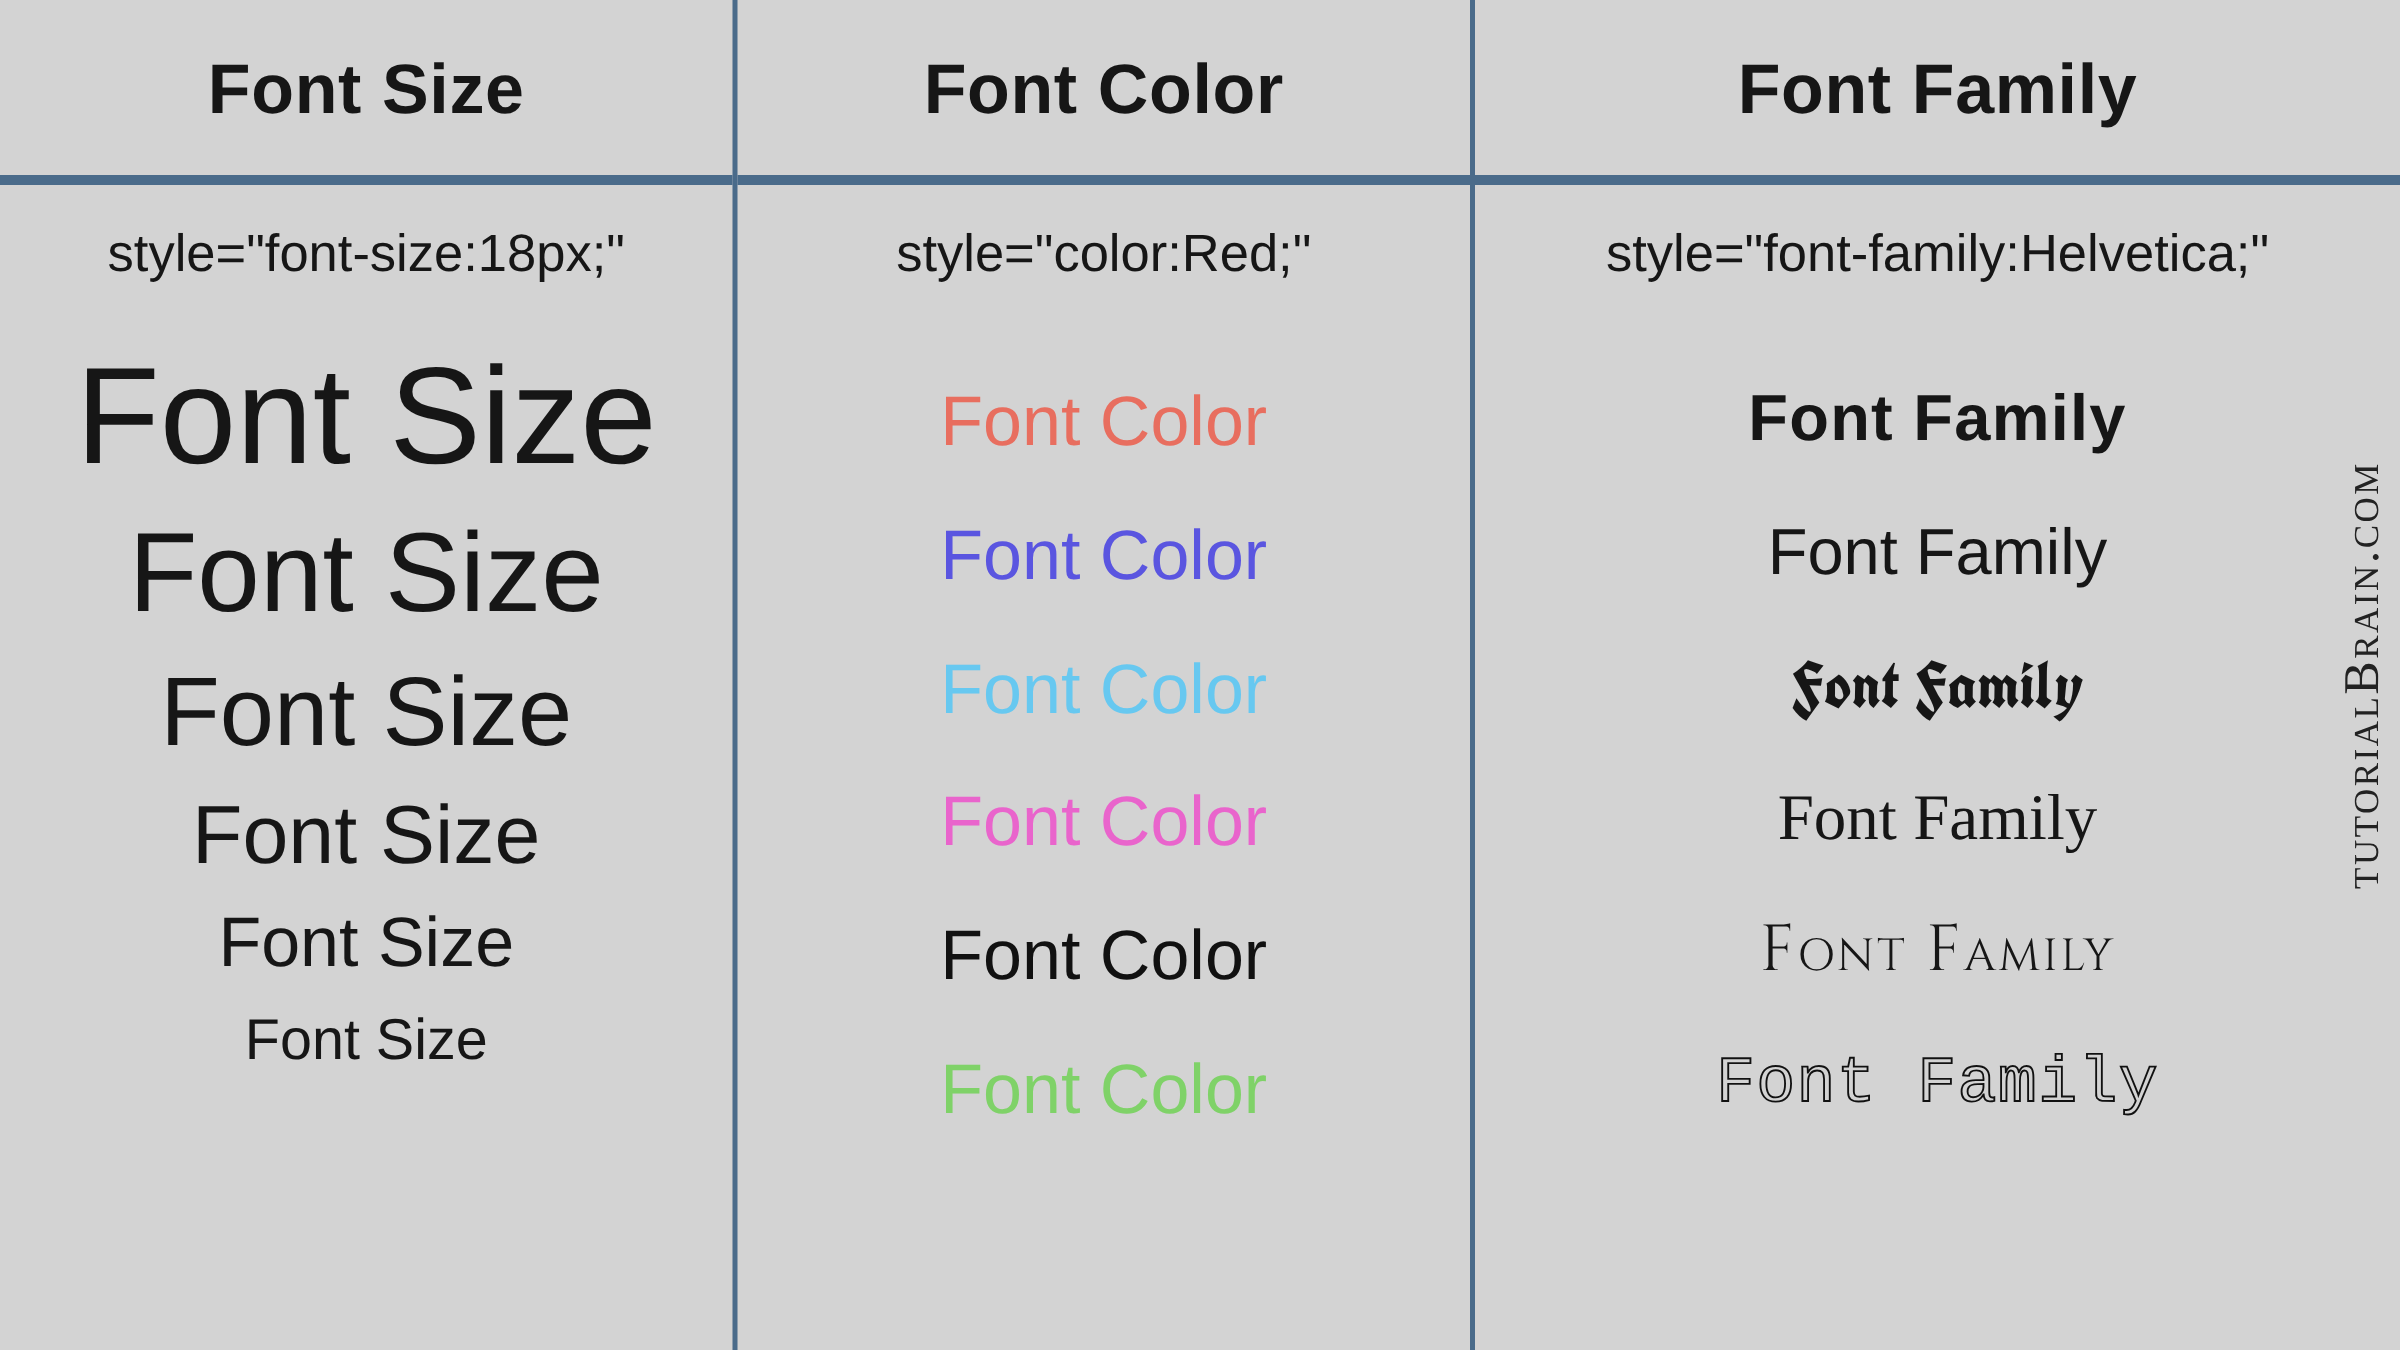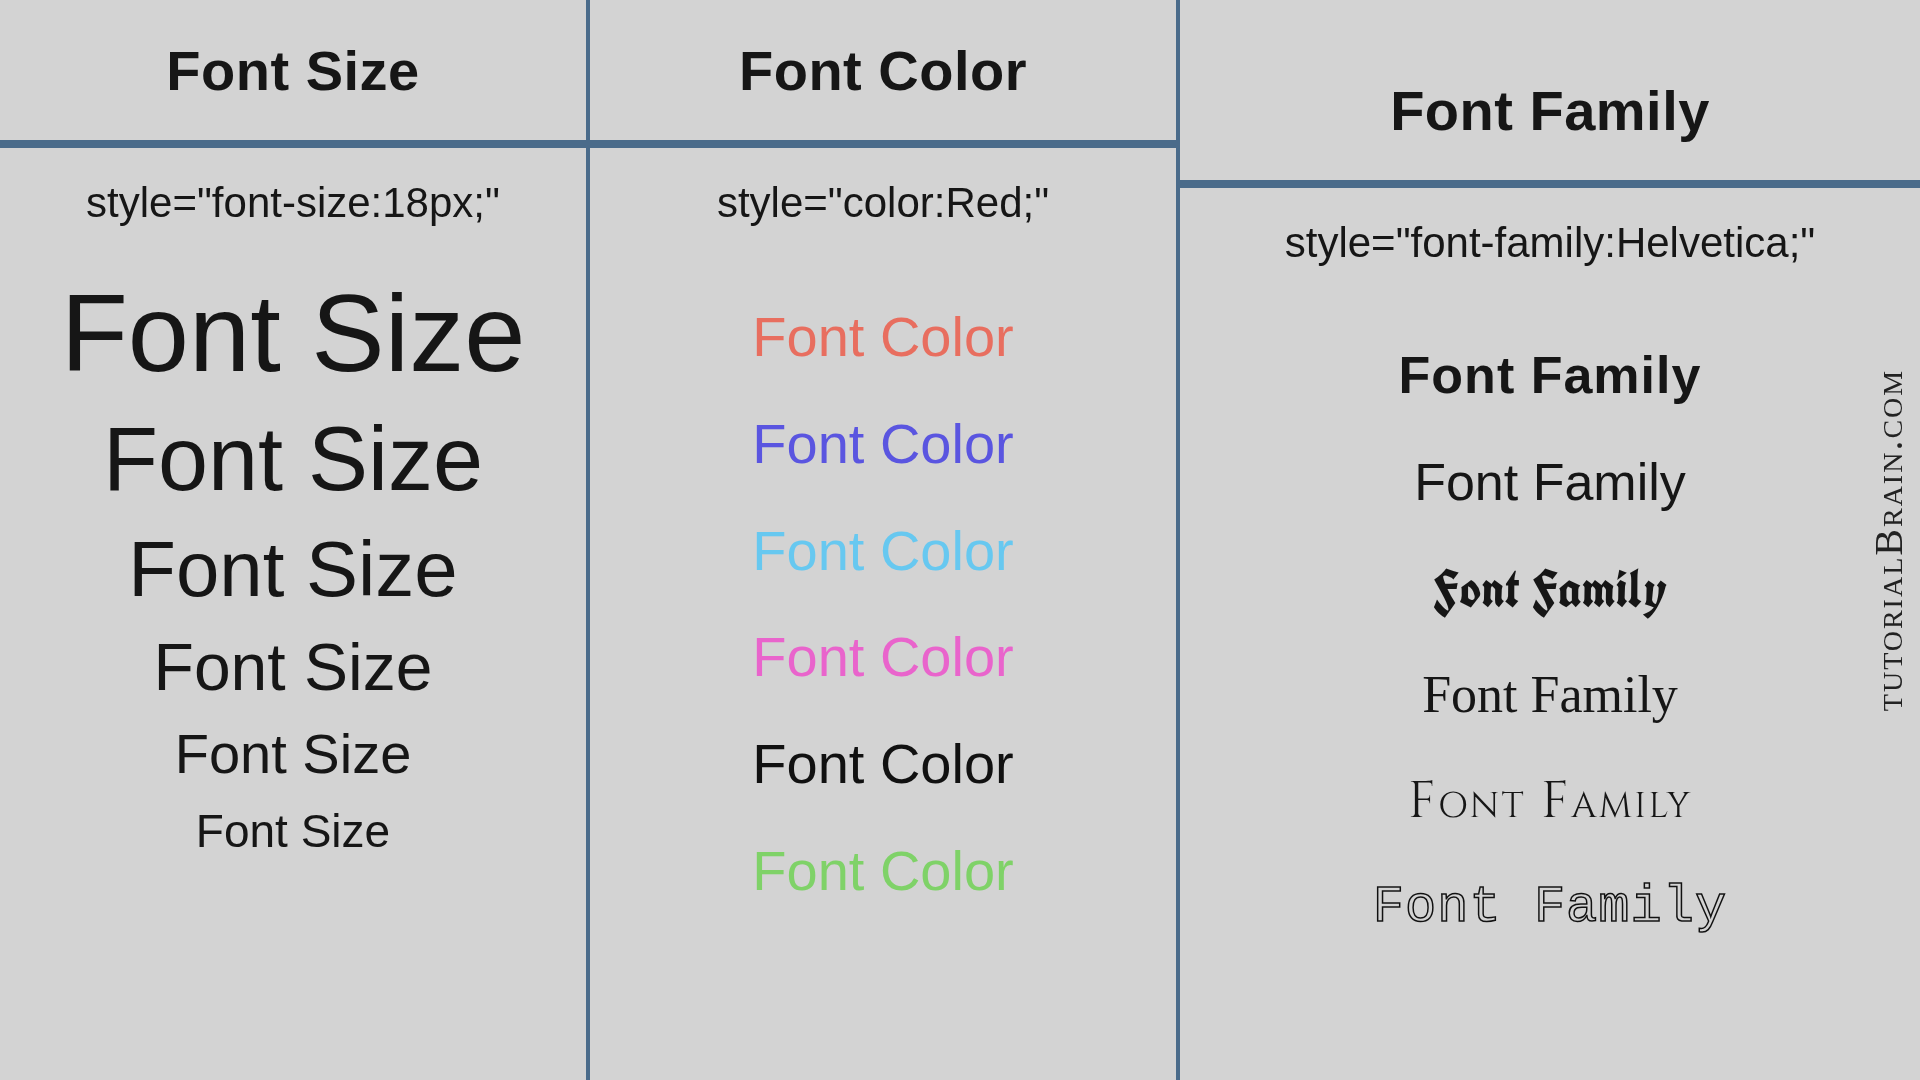--- a/index.html
+++ b/index.html
@@ -18,21 +18,21 @@
   }
   .grid{
     display:grid;
     grid-template-columns:590px 590px 740px;
     height:1080px;
   }
   .col{
     position:relative;
     border-right:4px solid var(--rule);
   }
-  .col:last-child{border-right:none;margin-top:40px;}
+  .col:last-child{border-right:none;}
   .header{
     height:140px;
     border-bottom:8px solid var(--rule);
     display:flex;align-items:center;justify-content:center;
     font-size:56px;font-weight:700;
     letter-spacing:0.5px;
   }
   .code{
     height:110px;
     display:flex;align-items:center;justify-content:center;

